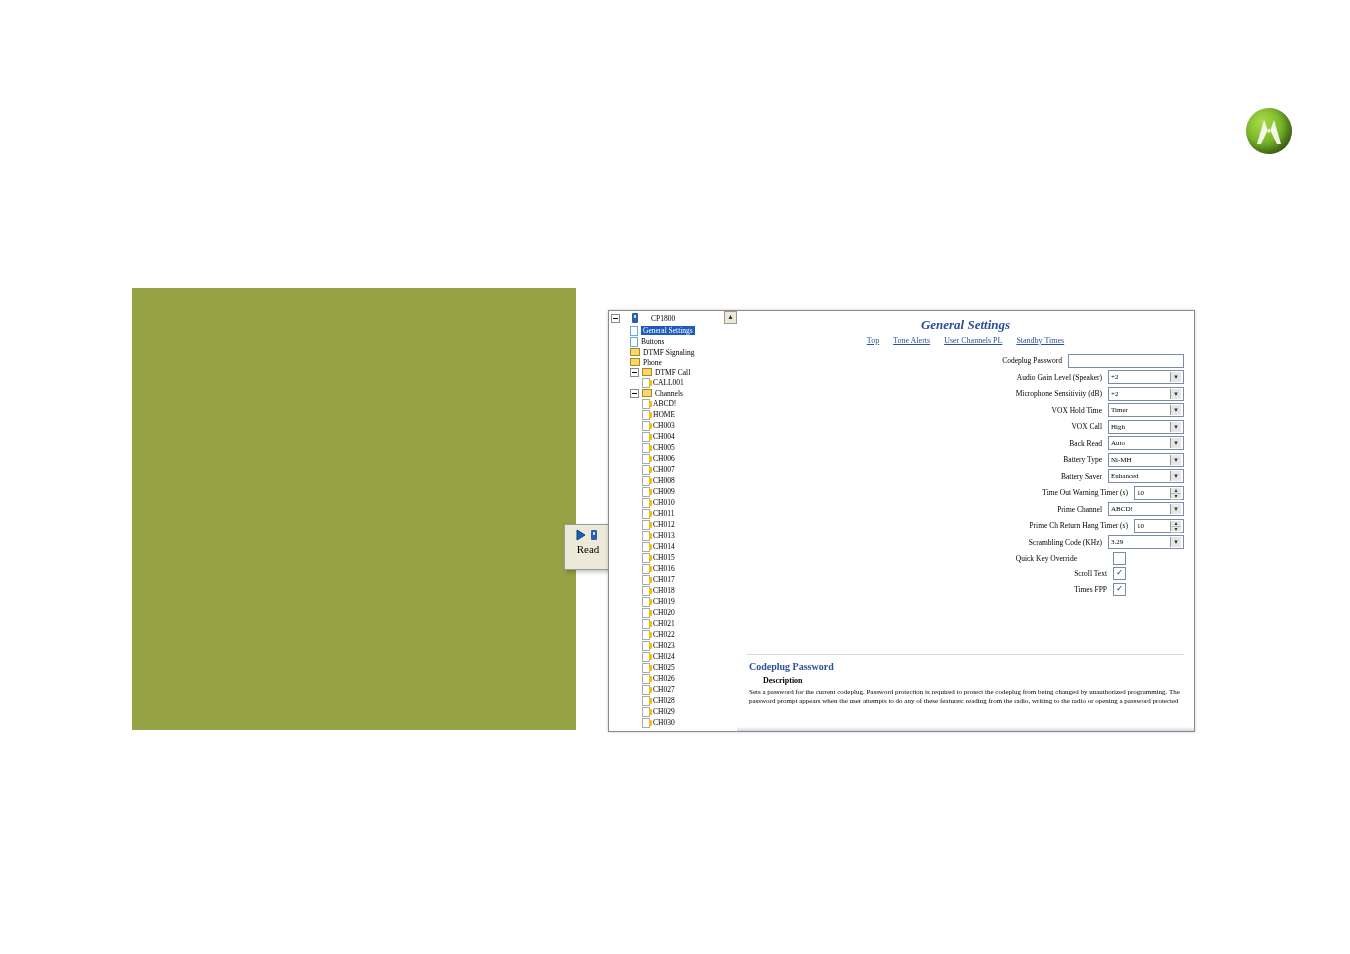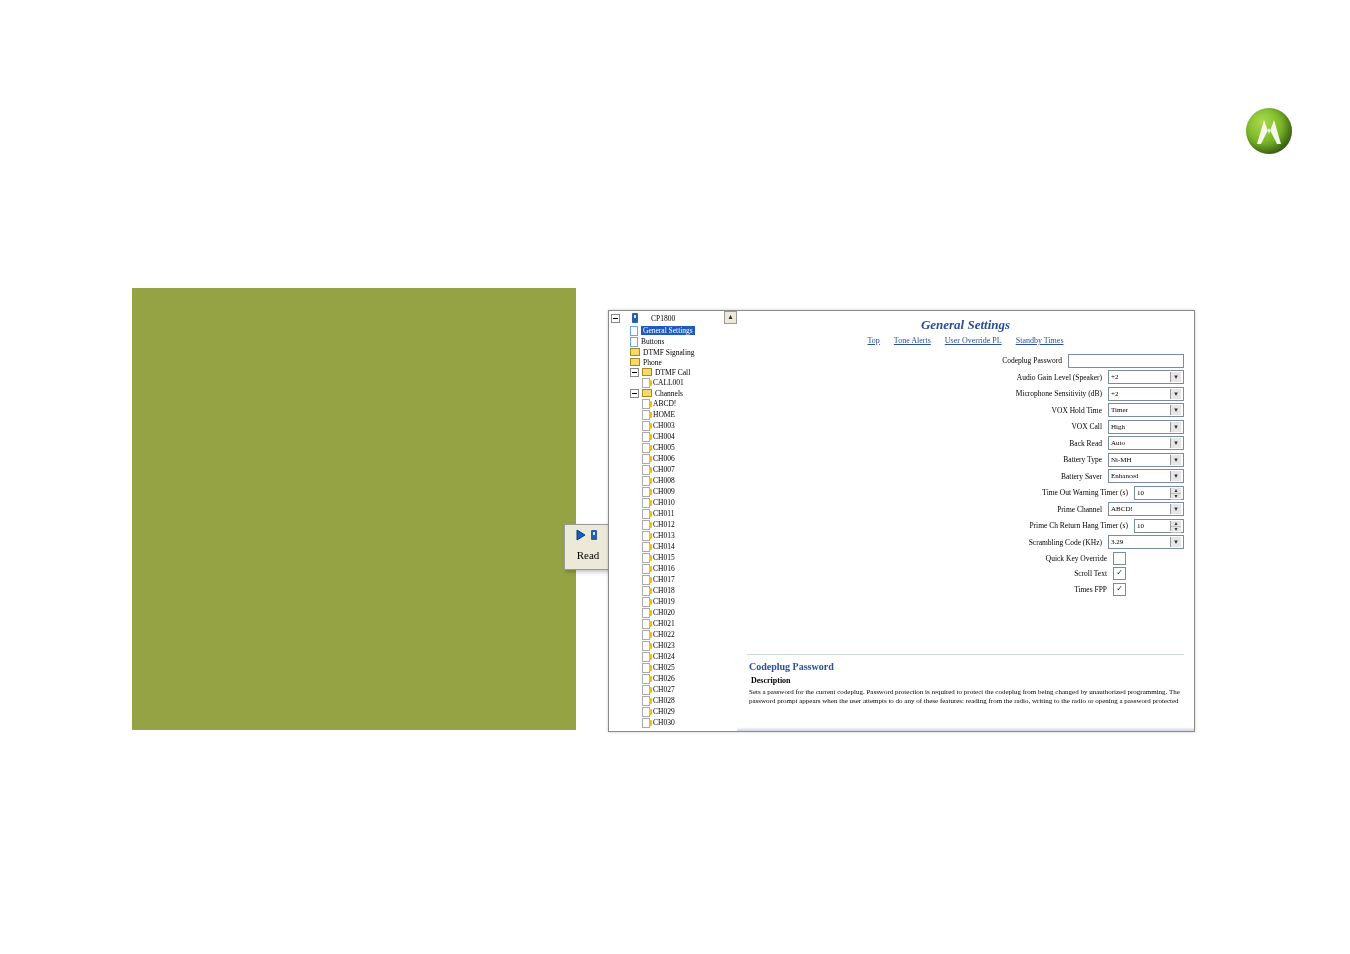--- a/index.html
+++ b/index.html
@@ -3,21 +3,21 @@
 <meta charset="utf-8">
 <style>
 html,body{margin:0;padding:0;width:1350px;height:954px;background:#fff;font-family:Tahoma,Arial,sans-serif;font-size:8px;color:#000}
 .page{position:relative;width:1350px;height:954px}
 .logo{position:absolute;right:58px;top:108px;width:46px;height:46px;border-radius:50%;background:radial-gradient(circle at 35% 30%,#a9d94a 0%,#7cb82a 45%,#3a6d12 100%);box-shadow:inset -4px -4px 8px rgba(0,0,0,.35)}
 .logo svg{position:absolute;left:9px;top:8px;width:28px;height:30px}
 .olive{position:absolute;left:132px;top:288px;width:444px;height:442px;background:#96a344}
 .readbox{position:absolute;left:564px;top:524px;width:46px;height:44px;background:#ece9d8;border:1px solid #9a9a9a;box-shadow:2px 2px 4px rgba(0,0,0,.25);text-align:center}
 .readbox .icons{margin-top:4px}
 .readbox .icons svg{vertical-align:middle}
-.readbox .lbl{font:11px Tahoma;margin-top:8px;color:#000}
+.readbox .lbl{font:11px Tahoma;margin-top:2px;color:#000}
 .app{position:absolute;left:608px;top:310px;width:585px;height:420px;background:#ece9d8;border:1px solid #8a8a8a;box-shadow:0 0 3px rgba(0,0,0,.2);overflow:hidden}
 
 .tree{position:absolute;left:0;top:0;width:128px;height:100%;background:#fff;border-right:1px solid #b0b0b0;font:7.5px Tahoma;color:#000;overflow:hidden}
 .tree ul{list-style:none;margin:0;padding:2px 0 0 4px}
 .tree li{white-space:nowrap;padding:0.5px 0 0.5px 0;display:flex;align-items:center;gap:3px}
 .tree li .pad{display:inline-block}
 .tree li.sel span.txt{background:#1e5bbf;color:#fff;padding:0 2px}
 .ic{display:inline-block;width:8px;height:8px;vertical-align:middle}
 .ic-fold{background:#f6d86b;border:1px solid #a78a20;width:8px;height:6px}
 .ic-doc{background:#fff;border:1px solid #6aa7e8;width:6px;height:8px}
@@ -40,21 +40,21 @@
 .ctl{width:70px;height:12px;border:1px solid #7a8aa8;background:#fff;font:7px Tahoma;display:flex;align-items:center;justify-content:space-between;padding:0 2px}
 .ctl .dd{width:10px;height:10px;background:#e6e6e6;border-left:1px solid #9a9a9a;text-align:center;font:7px/10px Tahoma;color:#333}
 .ctl.pwd{width:110px}
 .spin{width:44px}
 .spin .dd{font-size:6px;line-height:5px}
 .spin .dd div{height:5px;border-bottom:1px solid #bbb}
 .chk{width:11px;height:11px;border:1px solid #7a8aa8;background:#fff;font:8px/10px Tahoma;text-align:center;color:#222}
 
 .help{position:absolute;left:10px;right:10px;bottom:6px;height:70px;background:#fff;border-top:1px solid #cfd6e2;font:7.5px Tahoma}
 .help h2{font:bold 10px Tahoma;color:#2a4f9e;margin:6px 0 4px 2px}
-.help h3{font:bold 8px Tahoma;color:#000;margin:2px 0 3px 4px}
+.help h3{font:bold 8px Tahoma;color:#000;margin:2px 0 3px 16px}
 .help p{font:7px Tahoma;color:#000;margin:0 2px;line-height:9px}
 </style>
 </head>
 <body>
 <div class="page">
 
 <div class="logo">
   <svg viewBox="0 0 28 30">
         <path d="M2 28 L9 4 L14 18 L19 4 L26 28 L22 28 L14 12 L6 28 Z" fill="#fff" opacity=".9"></path>
       </svg>
@@ -273,21 +273,21 @@
           <li>
             <span class="pad" style="width:26px"></span>
             <span class="ic ic-pg"></span>
             <span class="txt">CH030</span>
           </li>
         </ul>
   </div>
 
   <div class="main">
     <div class="title">General Settings</div>
-    <div class="tabs" id="tabs"><a class="u">Top</a><a class="u">Tone Alerts</a><a class="u">User Override PL</a><a class="u">Standby Times</a></div>
+    <div class="tabs" id="tabs"><a class="u">Top</a><a class="u">Tone Alerts</a><a class="u">User Channels PL</a><a class="u">Standby Times</a></div>
     <div class="form" id="form">
           <div class="row">
             <div class="lab">Codeplug Password</div>
             <div class="ctl pwd">
               <span></span>
             </div>
           </div>
           <div class="row">
             <div class="lab">Audio Gain Level (Speaker)</div>
             <div class="ctl">
@@ -364,21 +364,21 @@
               </span>
             </div>
           </div>
           <div class="row">
             <div class="lab">Scrambling Code (KHz)</div>
             <div class="ctl">
               <span>3.29</span>
               <span class="dd">▾</span>
             </div>
           </div>
-          <div class="row" style="padding-right: 58px;">
+          <div class="row" style="padding-right: 58px; gap: 30px;">
             <div class="lab">Quick Key Override</div>
             <div class="chk"></div>
           </div>
           <div class="row" style="padding-right: 58px;">
             <div class="lab">Scroll Text</div>
             <div class="chk">✓</div>
           </div>
           <div class="row" style="padding-right: 58px;">
             <div class="lab">Times FPP</div>
             <div class="chk">✓</div>

